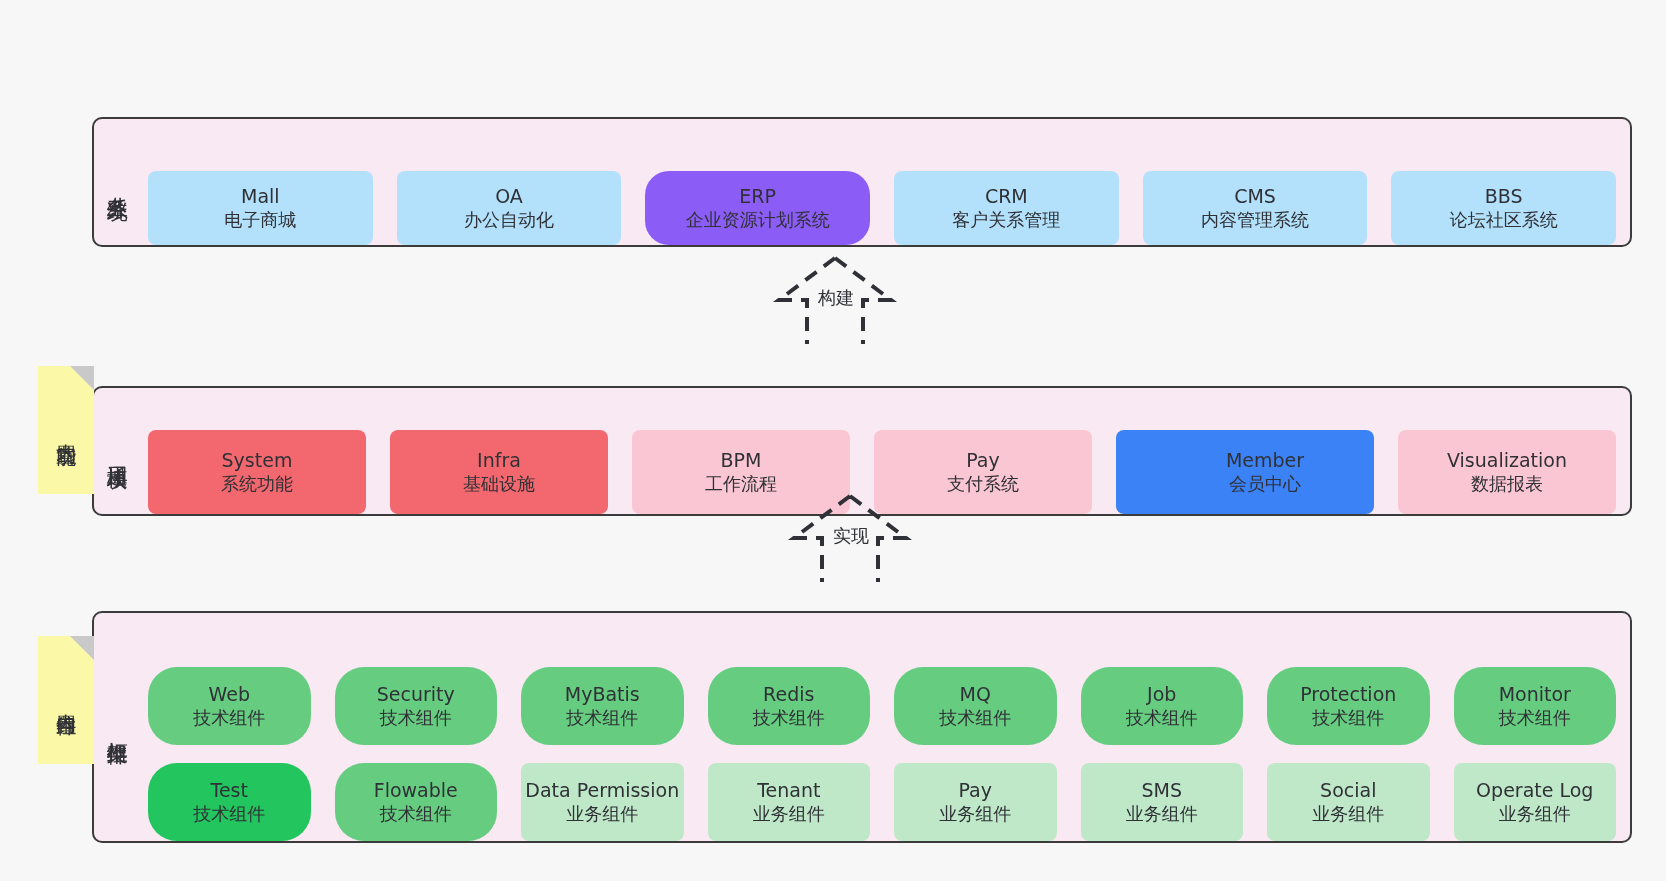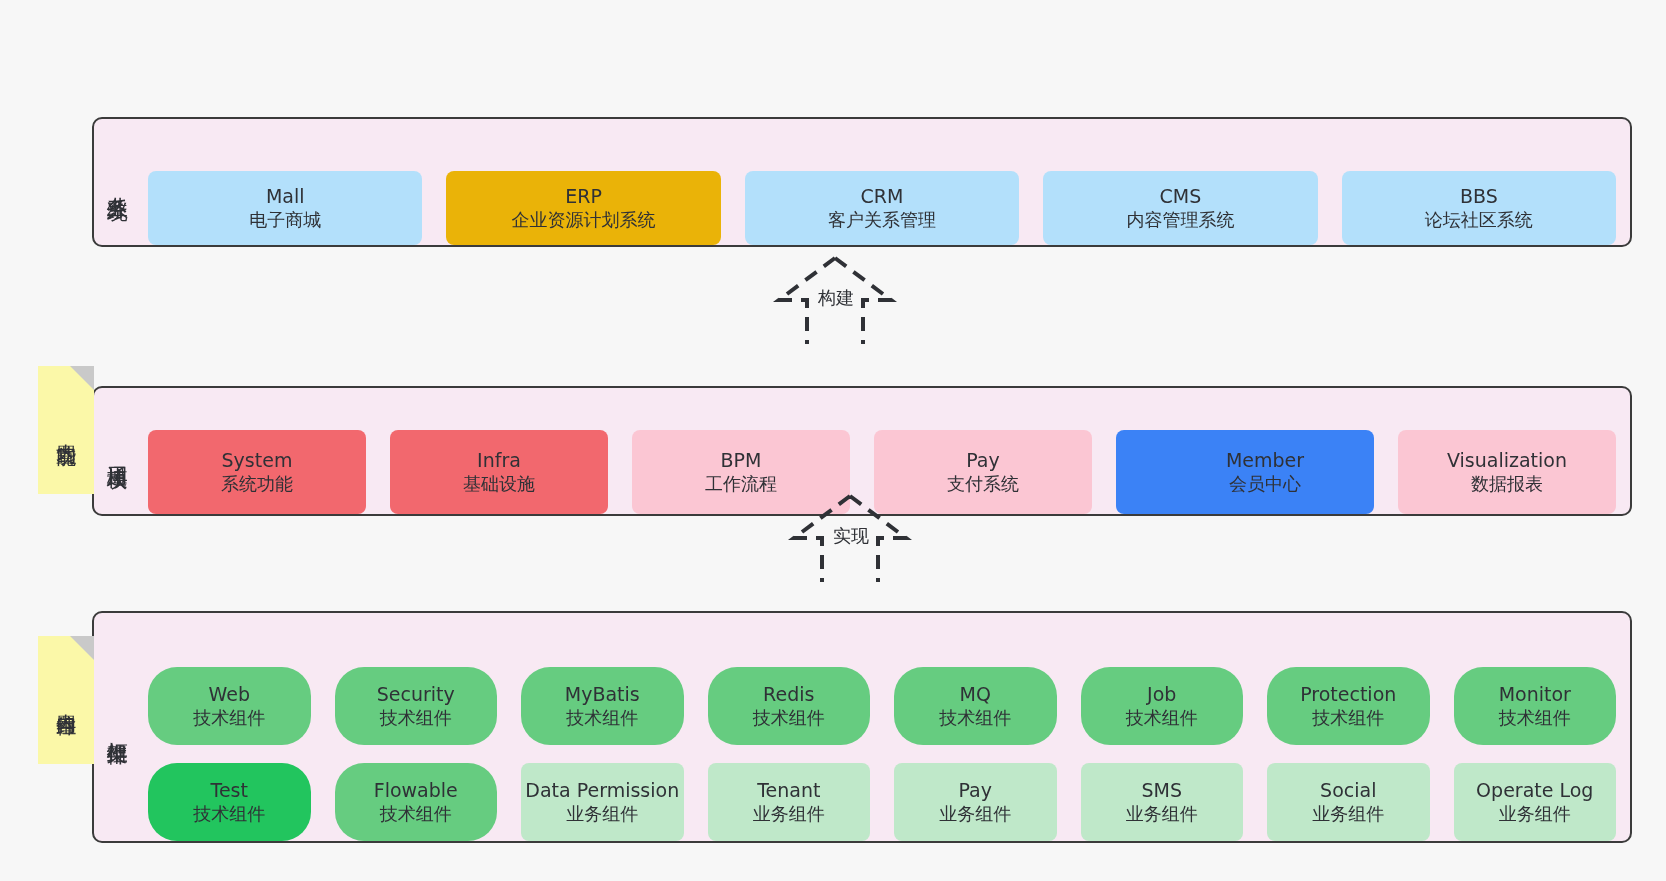--- a/index.html
+++ b/index.html
@@ -146,21 +146,25 @@
 <div class="canvas">
 
   <div class="section" id="sec-business" style="background: rgb(248, 233, 243); border-color: rgb(59, 59, 59);">
     <div class="section-title">业务系统</div>
     <div class="section-body">
       <div class="row">
         <div class="card blue" style="background: rgb(179, 224, 251);">
           <span class="en">Mall</span>
           <span class="cn">电子商城</span>
         </div>
-        <div class="card blue" style="background: #eab308;">
+        <div class="card blue" style="background: rgb(179, 224, 251);">
+          <span class="en">OA</span>
+          <span class="cn">办公自动化</span>
+        </div>
+        <div class="card blue" style="background: #8b5cf6; border-radius: 24px;">
           <span class="en">ERP</span>
           <span class="cn">企业资源计划系统</span>
         </div>
         <div class="card blue" style="background: rgb(179, 224, 251);">
           <span class="en">CRM</span>
           <span class="cn">客户关系管理</span>
         </div>
         <div class="card blue" style="background: rgb(179, 224, 251);">
           <span class="en">CMS</span>
           <span class="cn">内容管理系统</span>

